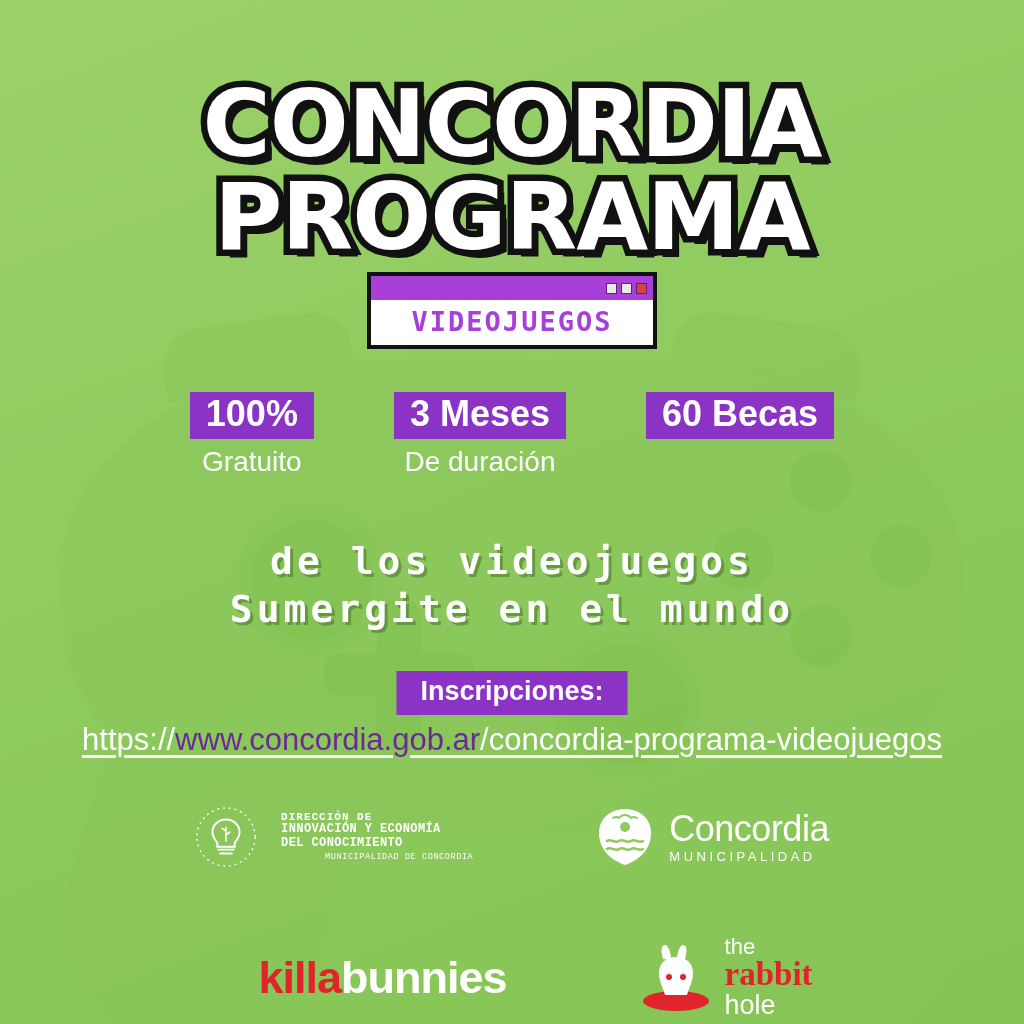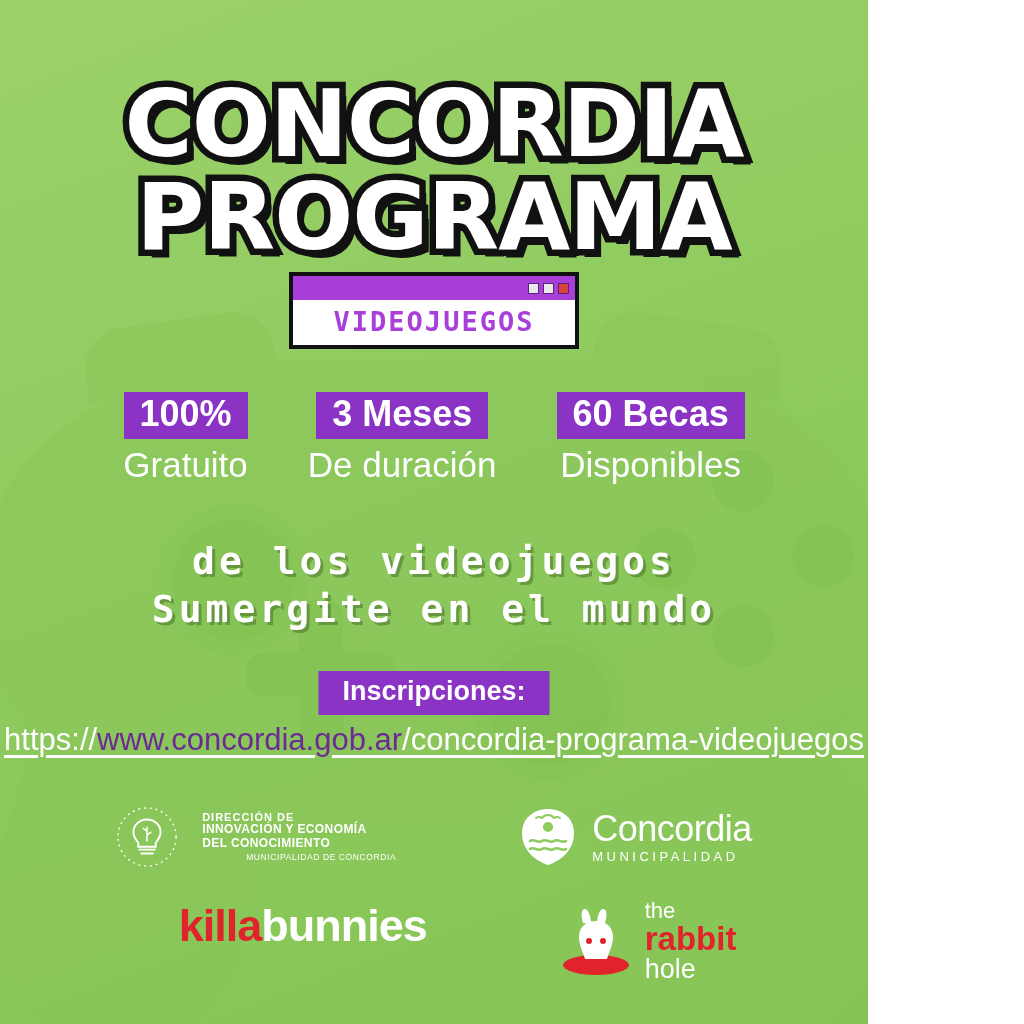--- a/index.html
+++ b/index.html
@@ -3,21 +3,21 @@
 <meta charset="utf-8">
 <style>
   * { box-sizing: border-box; margin: 0; padding: 0; }
   html, body {
     width: 1024px; height: 1024px;
     overflow: hidden;
     font-family: "Liberation Sans", sans-serif;
   }
   #poster {
     position: relative;
-    width: 868px; height: 1024px;
+    width: 1024px; height: 1024px;
     background: linear-gradient(160deg, #9bd16a 0%, #8fcb5f 45%, #85c454 100%);
     overflow: hidden;
   }
 
   
   .pad-wrap {
     position: absolute;
     left: 50%; top: 300px;
     transform: translateX(-50%);
     width: 980px; height: 720px;
@@ -131,37 +131,37 @@
     padding: 6px 0 2px;
   }
 
   
   .stats {
     position: absolute;
     top: 392px; left: 0; right: 0;
     display: flex;
     justify-content: center;
     align-items: flex-start;
-    gap: 60px;
+    gap: 80px;
     z-index: 5;
   }
   .stat { text-align: center; }
   .stat-badge {
     display: inline-block;
     background: #8b33c4;
     color: #ffffff;
     font-weight: bold;
     font-size: 36px;
     padding: 4px 16px 7px;
     line-height: 1;
   }
   .stat-sub {
     margin-top: 8px;
     color: #ffffff;
-    font-size: 35px;
+    font-size: 28px;
     line-height: 1.05;
   }
 
   
   .tagline {
     position: absolute;
     top: 538px; left: 0; right: 0;
     text-align: center;
     z-index: 5;
     font-family: "DejaVu Sans Mono", monospace;
@@ -203,61 +203,62 @@
   
   .logos-row-1 {
     position: absolute;
     top: 805px; left: 0; right: 0;
     display: flex;
     justify-content: center;
     gap: 120px;
     align-items: center;
     z-index: 5;
   }
-  .logo-innov { display: flex; align-items: center; gap: 24px; }
+  .logo-innov { display: flex; align-items: center; gap: 24px; font-family: Liberation Mono, monospace; }
   .innov-mark { width: 62px; height: 62px; }
   .innov-text {
     color: #ffffff;
     font-weight: bold;
     line-height: 1.12;
     font-size: 14px;
     letter-spacing: .4px;
   }
   .innov-text .t1 { font-size: 11px; font-weight: bold; letter-spacing: 1px; }
   .innov-text .t2 { font-size: 12px; }
   .innov-text .t3 { font-size: 8.5px; font-weight: normal; letter-spacing: .6px; margin-top: 3px; margin-left: 44px; }
 
   .logo-conc { display: flex; align-items: center; gap: 12px; }
   .conc-mark { width: 64px; height: 64px; }
   .conc-text { color: #ffffff; line-height: 1; }
   .conc-text .c1 { font-size: 36px; font-weight: normal; letter-spacing: -.5px; }
   .conc-text .c2 { font-size: 13px; letter-spacing: 3.5px; margin-top: 3px; }
 
   .logos-row-2 {
     position: absolute;
-    top: 900px; left: 0; right: 0;
+    top: 936px; left: 0; right: 0;
     display: flex;
     justify-content: center;
     gap: 130px;
+    align-items: center;
     z-index: 5;
     padding-left: 47px;
   }
   .killa {
     font-weight: bold;
     font-size: 45px;
     letter-spacing: -1px;
   }
   .killa .k-red { color: #e1242b; }
   .killa .k-white { color: #ffffff; }
 
   .rabbit { display: flex; align-items: center; gap: 10px; }
   .rabbit-mark { width: 78px; height: 70px; }
   .rabbit-text { line-height: 1.02; }
   .rabbit-text .r1 { color: #ffffff; font-size: 22px; }
-  .rabbit-text .r2 { color: #e1242b; font-weight: bold; font-size: 33px; }
+  .rabbit-text .r2 { color: #e1242b; font-weight: bold; font-size: 33px; font-family: Liberation Serif, serif; }
   .rabbit-text .r3 { color: #ffffff; font-size: 27px; }
 </style>
 </head>
 <body>
 
 <div id="poster">
 
   <div class="pad-wrap">
     <div class="bump l"></div>
     <div class="bump r"></div>
@@ -292,21 +293,20 @@
     <div class="stat">
       <div class="stat-badge">100%</div>
       <div class="stat-sub">Gratuito</div>
     </div>
     <div class="stat">
       <div class="stat-badge">3 Meses</div>
       <div class="stat-sub">De duración</div>
     </div>
     <div class="stat">
       <div class="stat-badge">60 Becas</div>
-      <div class="stat-sub">Disponibles</div>
     </div>
   </div>
 
   <div class="tagline">
     <div>de los videojuegos</div>
     <div>Sumergite en el mundo</div>
   </div>
 
   <div class="insc-badge">Inscripciones:</div>
 

